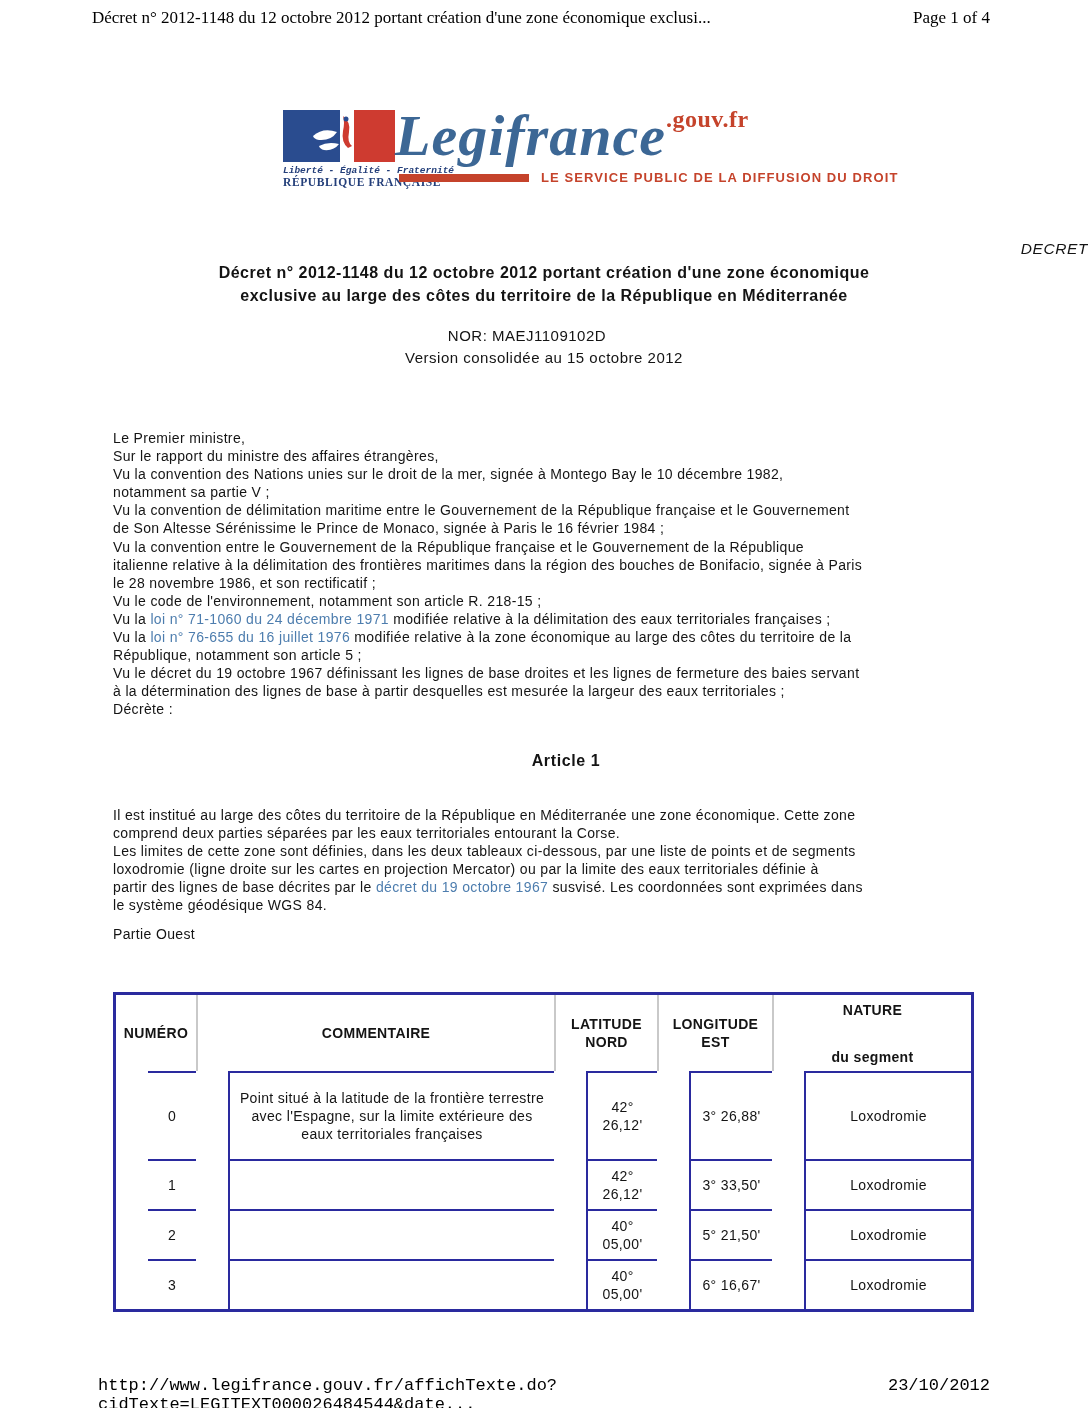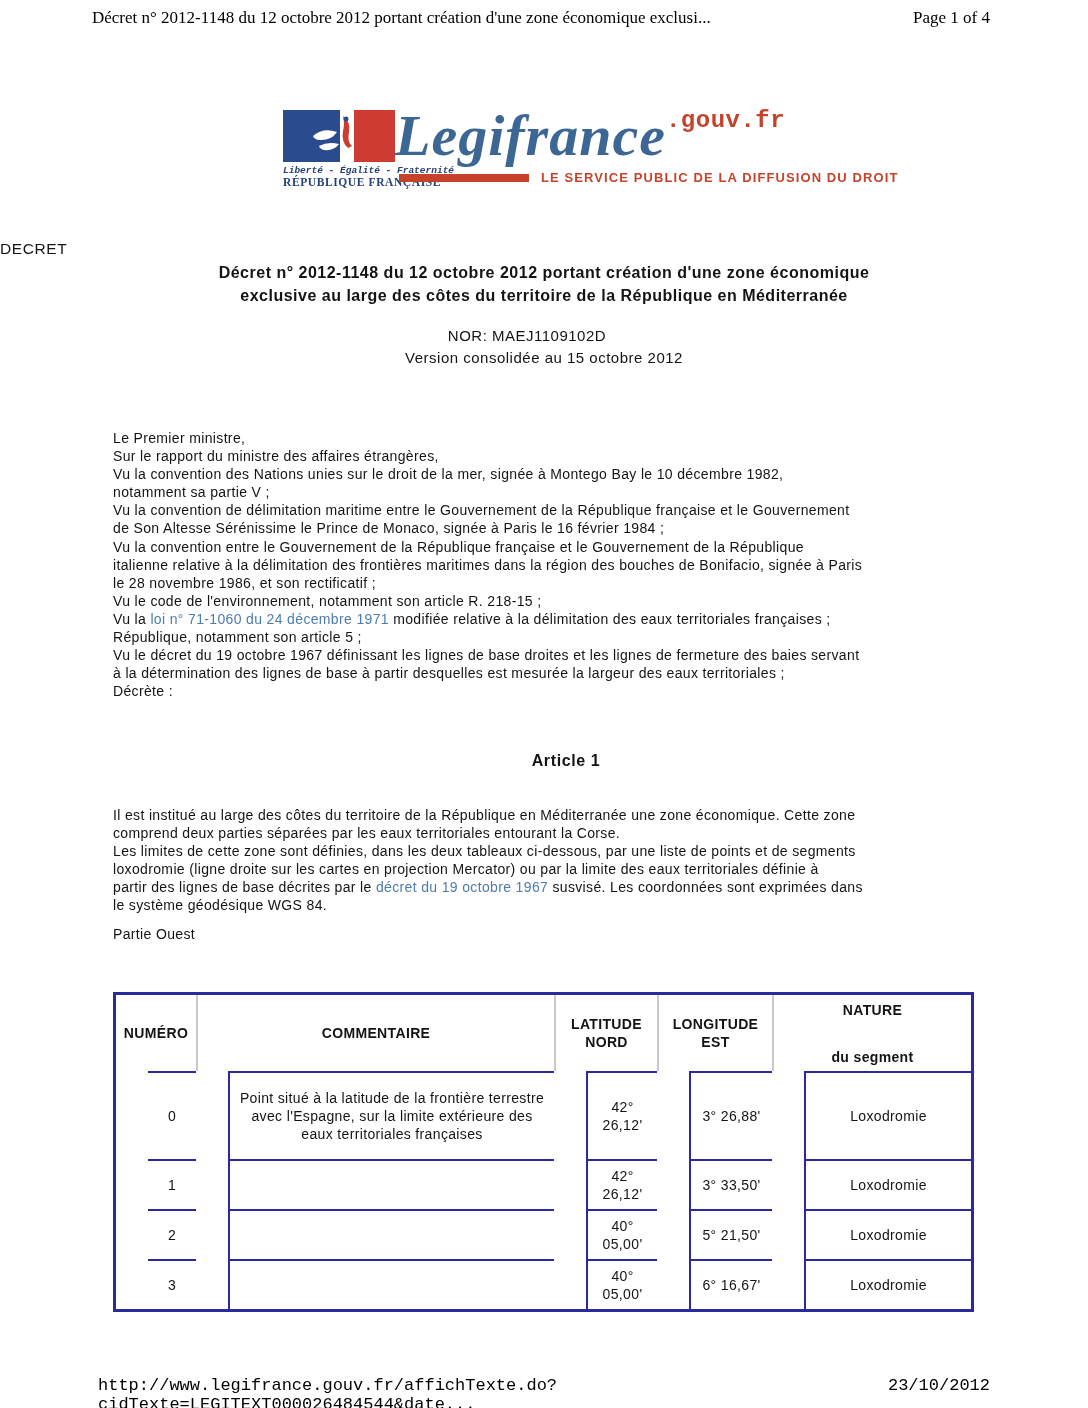--- a/index.html
+++ b/index.html
@@ -21,28 +21,28 @@
   .logo{position:absolute;left:283px;top:108px;width:540px;height:90px;}
   .emblem{position:absolute;left:0;top:2px;width:118px;}
   .emblem svg{display:block;}
   .motto{font-family:Liberation Mono, monospace;font-style:italic;font-weight:bold;
     font-size:9.5px;color:#243f7a;margin-top:3px;white-space:nowrap;}
   .republique{font-family:"Liberation Serif",serif;font-weight:bold;font-size:11.5px;
     letter-spacing:.6px;color:#243f7a;white-space:nowrap;}
   .wordmark-row{position:absolute;left:112px;top:-6px;white-space:nowrap;}
   .wordmark{font-family:"Liberation Serif",serif;font-style:italic;font-weight:bold;
     font-size:58px;color:var(--logo-blue);letter-spacing:1px;}
-  .gouvfr{font-family:Liberation Mono, monospace;font-weight:bold;font-size:24px;
+  .gouvfr{font-family:Liberation Serif, serif;font-weight:bold;font-size:24px;
     color:var(--logo-red);vertical-align:28px;letter-spacing:.5px;text-align:center;}
   .tagline-row{position:absolute;left:116px;top:62px;display:flex;align-items:center;}
   .redbar{width:130px;height:8px;background:var(--logo-red);margin-right:12px;}
   .tagline{font-size:13px;font-weight:bold;color:var(--logo-red);letter-spacing:1.1px;white-space:nowrap;}
   
-  .kind{position:absolute;top:240px;left:0;width:1088px;text-align:left;
-    font-size:15.5px;letter-spacing:.6px;}
+  .kind{position:absolute;top:240px;left:0;width:1088px;text-align:right;
+    font-size:15.5px;letter-spacing:.6px;font-style:italic;}
   .doc-title{position:absolute;top:261px;left:0;width:1088px;text-align:center;
     font-weight:bold;font-size:16px;line-height:23px;letter-spacing:.5px;}
   .nor{position:absolute;top:327px;left:0;width:1054px;text-align:center;font-size:15px;letter-spacing:.5px;}
   .version{position:absolute;top:349px;left:0;width:1088px;text-align:center;font-size:15px;letter-spacing:.5px;}
   
   .flow{position:absolute;left:113px;width:866px;font-size:14px;letter-spacing:.35px;}
   .flow .tline{height:18.1px;white-space:nowrap;}
   .preamble{top:430px;}
   .article-heading{position:absolute;top:752px;left:0;width:1088px;text-align:center;
     font-weight:bold;font-size:16px;letter-spacing:.6px;padding-left:44px;}
@@ -109,20 +109,21 @@
     <div class="tline"><span>Sur le rapport du ministre des affaires étrangères,</span></div>
     <div class="tline"><span>Vu la convention des Nations unies sur le droit de la mer, signée à Montego Bay le 10 décembre 1982,</span></div>
     <div class="tline"><span>notamment sa partie V ;</span></div>
     <div class="tline"><span>Vu la convention de délimitation maritime entre le Gouvernement de la République française et le Gouvernement</span></div>
     <div class="tline"><span>de Son Altesse Sérénissime le Prince de Monaco, signée à Paris le 16 février 1984 ;</span></div>
     <div class="tline"><span>Vu la convention entre le Gouvernement de la République française et le Gouvernement de la République</span></div>
     <div class="tline"><span>italienne relative à la délimitation des frontières maritimes dans la région des bouches de Bonifacio, signée à Paris</span></div>
     <div class="tline"><span>le 28 novembre 1986, et son rectificatif ;</span></div>
     <div class="tline"><span>Vu le code de l'environnement, notamment son article R. 218-15 ;</span></div>
     <div class="tline"><span>Vu la </span><a class="doclink">loi n° 71-1060 du 24 décembre 1971</a><span> modifiée relative à la délimitation des eaux territoriales françaises ;</span></div>
+    <div class="tline"><span>Vu la </span><a class="doclink">loi n° 76-655 du 16 juillet 1976</a><span> modifiée relative à la zone économique au large des côtes du territoire de la</span></div>
     <div class="tline"><span>République, notamment son article 5 ;</span></div>
     <div class="tline"><span>Vu le décret du 19 octobre 1967 définissant les lignes de base droites et les lignes de fermeture des baies servant</span></div>
     <div class="tline"><span>à la détermination des lignes de base à partir desquelles est mesurée la largeur des eaux territoriales ;</span></div>
     <div class="tline"><span>Décrète :</span></div>
   </div>
 
 <div class="article-heading">Article 1</div>
 <div class="flow article-body">
     <div class="tline"><span>Il est institué au large des côtes du territoire de la République en Méditerranée une zone économique. Cette zone</span></div>
     <div class="tline"><span>comprend deux parties séparées par les eaux territoriales entourant la Corse.</span></div>

